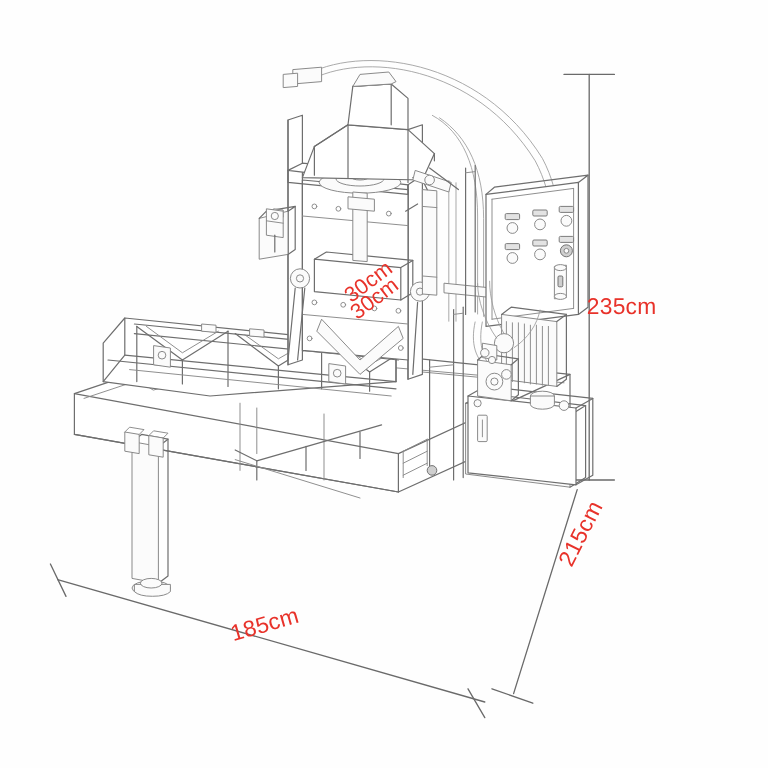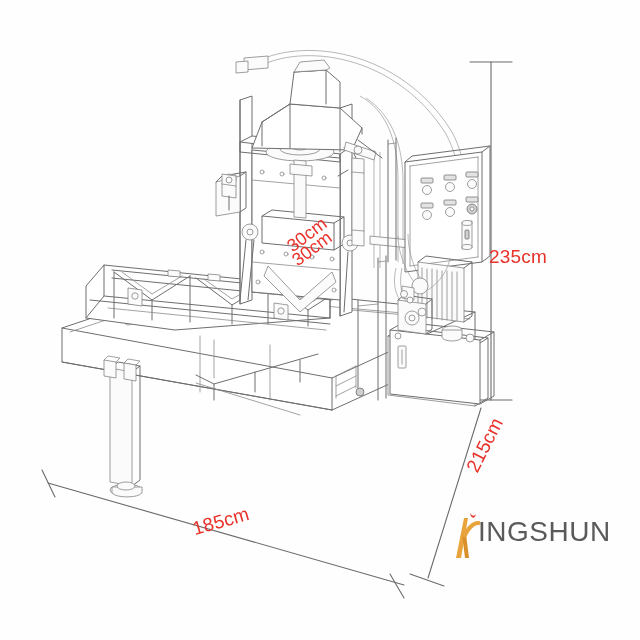--- a/index.html
+++ b/index.html
@@ -375,23 +375,14 @@
   <div class="dim-label" id="label-235">235cm</div>
 
   <div class="dim-label" id="label-185">185cm</div>
 
   <div class="dim-label" id="label-215">215cm</div>
 
   <div class="dim-label" id="label-30a">30cm</div>
 
   <div class="dim-label" id="label-30b">30cm</div>
 
-  <div id="logo-wrap">
-    <svg width="40" height="48" viewBox="0 0 40 48">
-      <path d="M8 46 L16 6 L20 6 L13 46 Z" fill="#e8a33d"></path>
-      <path d="M17 46 L14 22 L18 22 L21 46 Z" fill="#d98f2a"></path>
-      <path d="M14 24 C 18 14, 26 8, 31 9 C 33 9.5, 33 13, 31 13 C 27 12, 21 18, 18 26 Z" fill="#e8a33d"></path>
-      <path d="M22 1 C 24 4, 26 5, 28 2 C 27 7, 23 7, 22 1 Z" fill="#e8322a"></path>
-    </svg>
-    <div id="logo-text">INGSHUN</div>
-  </div>
 
 </div>
 
 </body></html>

